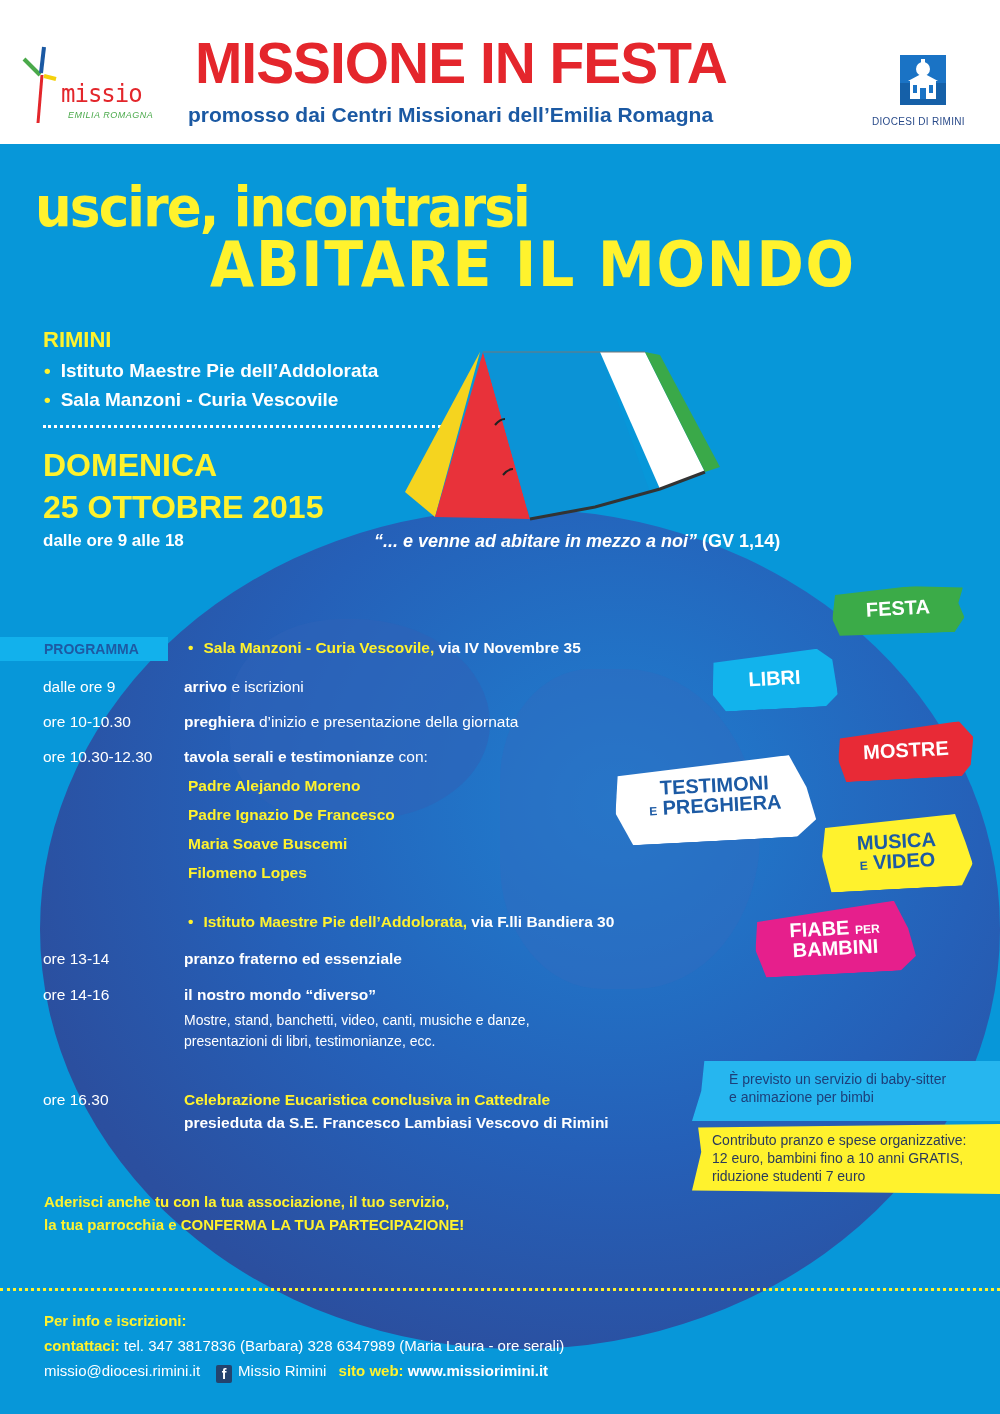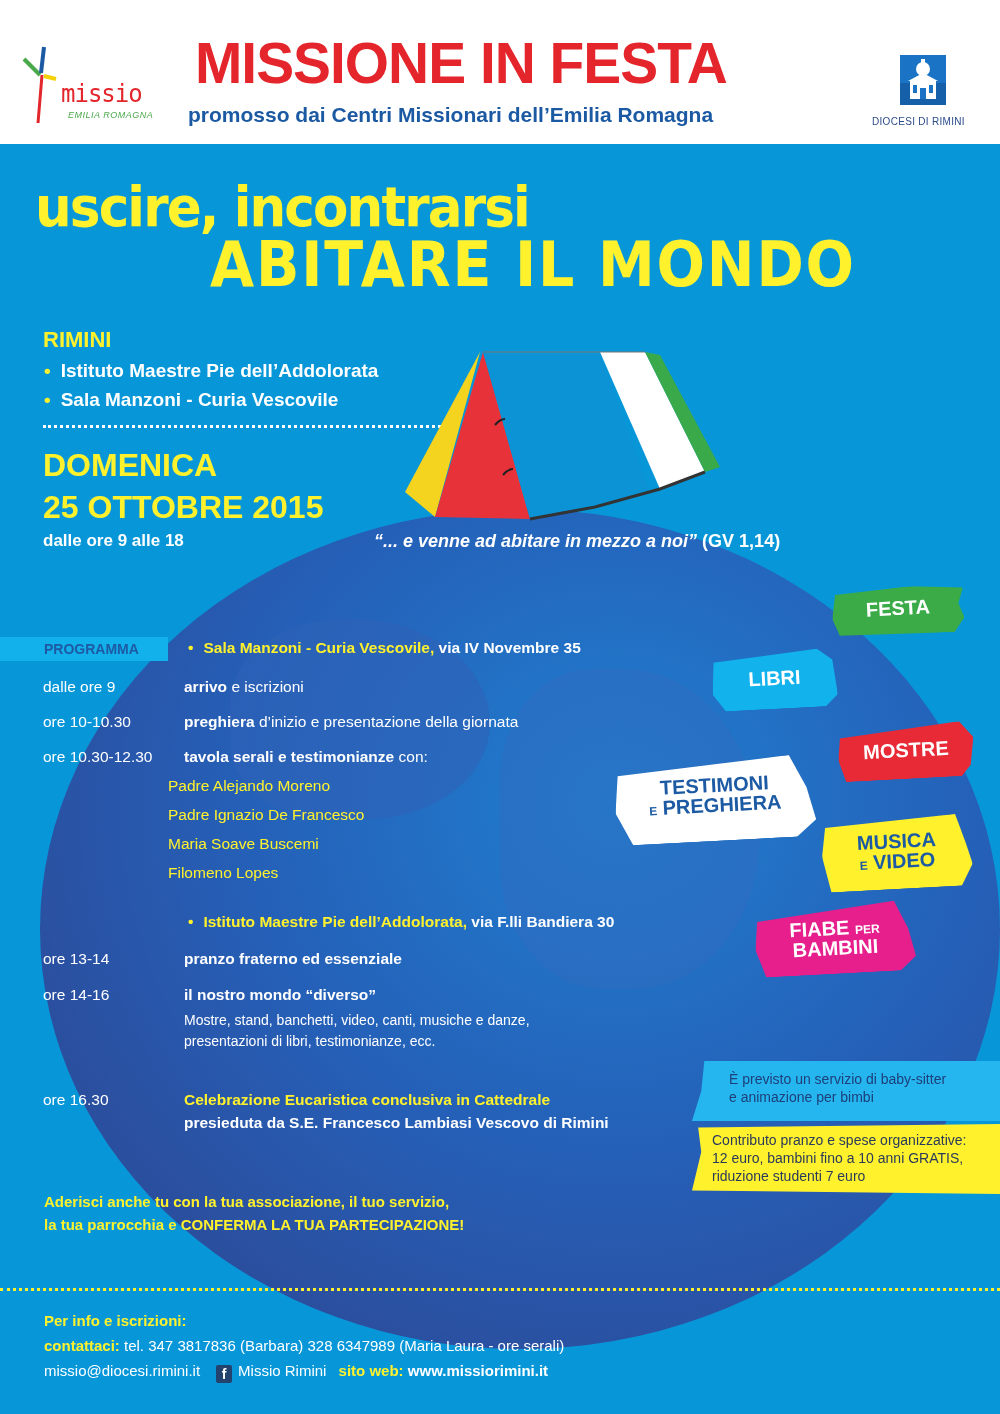--- a/index.html
+++ b/index.html
@@ -41,21 +41,21 @@
     .quote { position: absolute; left: 340px; top: 382px; font-size: 18px; font-weight: bold; color: #fff; white-space: nowrap; margin-left: 34px; }
     .quote i { font-style: italic; }
 
     
     .programma-label { position: absolute; left: 0; top: 488px; width: 168px; height: 24px; background: #12b1ec; font-size: 14px; font-weight: bold; color: #1d5aa3; padding-left: 44px; line-height: 24px; }
     .prog-row { position: absolute; font-size: 15px; white-space: nowrap; }
     .t-time { position: absolute; left: 43px; color: #fff; font-size: 15.5px; }
     .t-desc { position: absolute; left: 184px; color: #fff; font-size: 15.5px; }
     .b { font-weight: bold; }
     .y { color: #fff22d; font-weight: bold; }
-    .speaker { position: absolute; left: 168px; color: #fff22d; font-weight: normal; font-size: 15.5px; white-space: nowrap; }
+    .speaker { position: absolute; left: 188px; color: #fff22d; font-weight: bold; font-size: 15.5px; white-space: nowrap; }
     .loc { position: absolute; left: 188px; font-size: 15.5px; font-weight: bold; white-space: nowrap; color: #fff; }
 
     
     .tag { position: absolute; font-weight: 900; text-align: center; line-height: 1; transform: rotate(-3deg); }
     .tag span { display: block; }
     .tag-festa { left: 832px; top: 438px; width: 132px; height: 48px; background: #3bab48; color: #fff; font-size: 20px; padding-top: 11px; clip-path: polygon(3% 10%, 60% 0, 100% 8%, 96% 40%, 100% 70%, 92% 100%, 5% 95%, 0 60%); }
     .tag-libri { left: 712px; top: 502px; width: 125px; height: 58px; background: #12b3ec; color: #fff; font-size: 20px; padding-top: 17px; clip-path: polygon(2% 15%, 85% 0, 97% 20%, 100% 80%, 90% 100%, 10% 100%, 0 70%); }
     .tag-mostre { left: 838px; top: 575px; width: 136px; height: 55px; background: #e82a36; color: #fff; font-size: 20px; padding-top: 16px; clip-path: polygon(2% 20%, 90% 0, 100% 30%, 97% 80%, 90% 100%, 5% 100%, 0 60%); }
     .tag-testimoni { left: 615px; top: 610px; width: 200px; height: 82px; background: #fff; color: #1c5aa4; font-size: 20px; padding-top: 16px; clip-path: polygon(2% 15%, 88% 0, 96% 40%, 100% 80%, 90% 100%, 8% 100%, 0 60%); }
     .tag-musica { left: 822px; top: 668px; width: 150px; height: 72px; background: #fff22d; color: #1c5aa4; font-size: 20px; padding-top: 14px; clip-path: polygon(3% 10%, 90% 0, 96% 40%, 100% 70%, 92% 100%, 5% 100%, 0 50%); }

